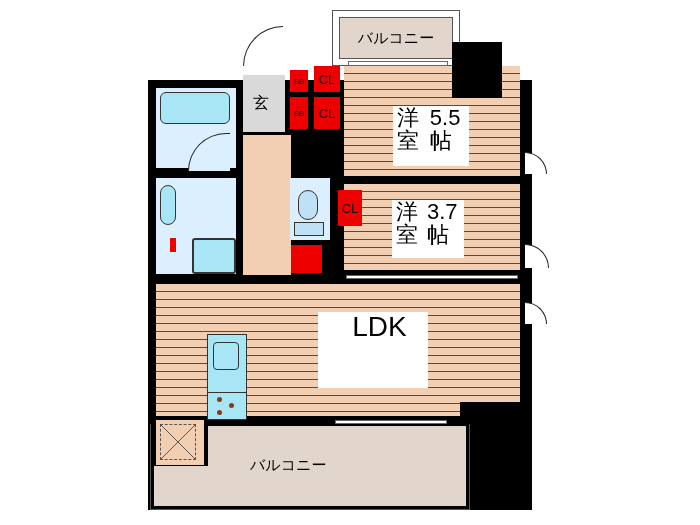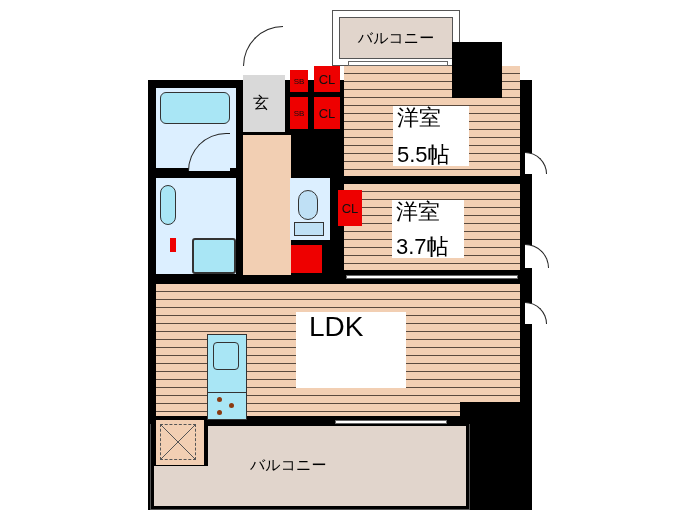--- a/index.html
+++ b/index.html
@@ -4,21 +4,21 @@
 <style>
   html,body{margin:0;padding:0;background:#fff;}
   body{width:700px;height:525px;position:relative;overflow:hidden;font-family:"Liberation Sans","DejaVu Sans",sans-serif;}
   .abs{position:absolute;box-sizing:border-box;}
   .wall{background:#000;}
   .floor{background:repeating-linear-gradient(to bottom,#f2cfb3 0px,#f2cfb3 7px,#5a4a3e 7px,#5a4a3e 8px);}
   .floor-plain{background:#f2cfb3;}
   .balcony{background:#e1d5cc;border:1px solid #555;}
   .wet{background:#dcefff;}
   .cl{background:#ee0000;color:#111;display:flex;align-items:center;justify-content:center;font-weight:normal;}
-  .label-box{background:#fff;color:#000;display:flex;flex-direction:column;align-items:flex-start;justify-content:space-between;line-height:1.05;}
+  .label-box{background:#fff;color:#000;display:flex;flex-direction:row;align-items:flex-start;justify-content:center;line-height:1.05;}
   .entrance{background:#d9d9d9;}
   .door-arc{border:1px solid #222;background:#fff;}
   .win{background:#fff;border:1px solid #666;}
 </style>
 </head>
 <body>
 
 <div>
 
   <div class="abs wall" style="left:148px;top:80px;width:384px;height:430px;"></div>
@@ -76,21 +76,21 @@
   <div class="abs" style="left:160px;top:185px;width:16px;height:40px;background:#a9e6f5;border:1px solid #333;border-radius:8px;"></div>
   <div class="abs" style="left:192px;top:238px;width:44px;height:36px;background:#a9e6f5;border:2px solid #333;border-radius:3px;"></div>
   <div class="abs" style="left:170px;top:238px;width:6px;height:14px;background:#ee0000;"></div>
 
   <div class="abs wet" style="left:290px;top:178px;width:40px;height:62px;"></div>
   <div class="abs" style="left:298px;top:190px;width:20px;height:30px;background:#bfe0f5;border:1px solid #333;border-radius:10px;"></div>
   <div class="abs" style="left:294px;top:222px;width:30px;height:14px;background:#bfe0f5;border:1px solid #333;"></div>
 
   <div class="abs floor" style="left:156px;top:284px;width:364px;height:132px;"></div>
   <div class="abs wall" style="left:460px;top:402px;width:60px;height:70px;"></div>
-  <div class="abs label-box" style="left:296px;top:312px;width:110px;height:76px;font-size:28px;padding-left:13px;">
+  <div class="abs label-box" style="left:318px;top:312px;width:110px;height:76px;font-size:28px;padding-left:13px;">
     <span>LDK</span>
   </div>
 
   <div class="abs" style="left:207px;top:334px;width:40px;height:86px;background:#a9e6f5;border:1px solid #333;"></div>
   <div class="abs" style="left:213px;top:342px;width:26px;height:28px;background:#a9e6f5;border:1px solid #333;border-radius:4px;"></div>
   <div class="abs" style="left:207px;top:392px;width:40px;height:28px;border-top:1px solid #333;">
     <span class="abs" style="left:10px;top:4px;width:5px;height:5px;border-radius:50%;background:#8b3a10;"></span>
     <span class="abs" style="left:22px;top:10px;width:5px;height:5px;border-radius:50%;background:#8b3a10;"></span>
     <span class="abs" style="left:10px;top:17px;width:5px;height:5px;border-radius:50%;background:#8b3a10;"></span>
   </div>

